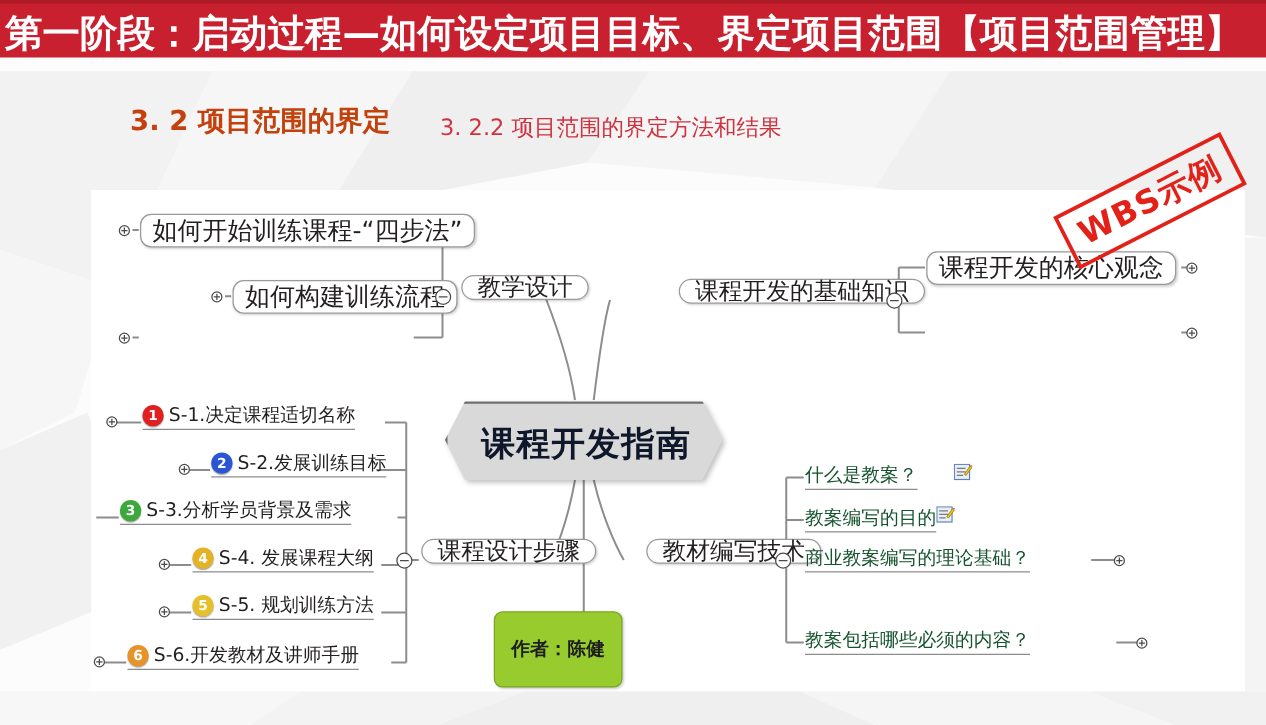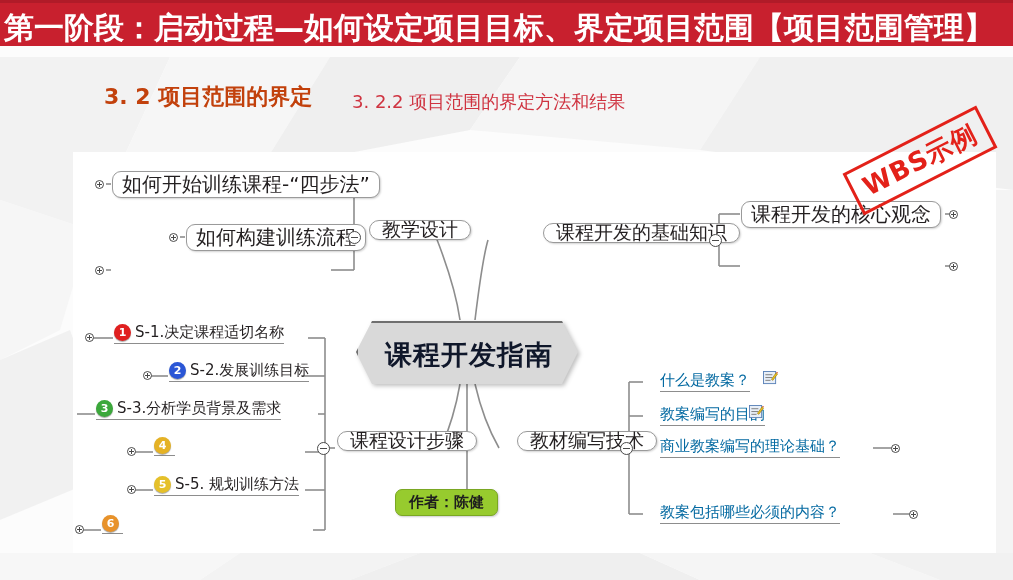--- a/index.html
+++ b/index.html
@@ -50,25 +50,24 @@
     color:#231f20;white-space:nowrap;
     display:flex;align-items:center;justify-content:center;
     font-family:"DejaVu Sans","Liberation Sans",sans-serif;
     box-shadow:1px 1px 2px rgba(0,0,0,.18);
     z-index:4;
   }
   .n-lvl3{font-size:20px;padding:0 9px;height:27px;}
   .n-lvl2{font-size:19px;padding:0 12px;height:20px;border-radius:11px;border-width:1.6px;}
   
   .uitem{
-    position:absolute;white-space:nowrap;color:#0369a1;
+    position:absolute;white-space:nowrap;color:#14532d;
     font-size:15px;border-bottom:1.6px solid #8d8d8d;
     padding-bottom:1px;z-index:4;
     font-family:"DejaVu Sans","Liberation Sans",sans-serif;
-    margin-left:16px;
   }
   
   .numitem{
     position:absolute;white-space:nowrap;color:#231f20;
     font-size:15px;z-index:4;display:flex;align-items:center;
     border-bottom:1.6px solid #8d8d8d;padding-bottom:1px;
     font-family:"DejaVu Sans","Liberation Sans",sans-serif;
   }
   .badge{
     display:inline-flex;align-items:center;justify-content:center;
@@ -87,21 +86,21 @@
     display:flex;align-items:center;justify-content:center;
     color:#0f172a;font-size:27px;font-weight:bold;letter-spacing:1px;
     font-family:"DejaVu Sans","Liberation Sans",sans-serif;
   }
   #centerwrap{position:absolute;z-index:4;filter:drop-shadow(2px 2px 2px rgba(0,0,0,.25));}
   
   #author{
     position:absolute;z-index:4;
     background:#97cb2e;border:1.4px solid #7aa723;border-radius:7px;
     color:#1e1e1e;font-size:15px;font-weight:bold;
-    padding:3px 13px;white-space:nowrap;
+    padding:20px 13px;white-space:nowrap;
     font-family:"DejaVu Sans","Liberation Sans",sans-serif;
     box-shadow:1px 1px 2px rgba(0,0,0,.2);
   }
   
   .tog{
     position:absolute;width:13px;height:13px;border-radius:50%;
     border:1.4px solid #4a4a4a;background:#fff;z-index:5;
     box-sizing:border-box;
   }
   .tog:before{content:"";position:absolute;left:2px;top:4.8px;width:7px;height:1.4px;background:#4a4a4a;}
@@ -247,31 +246,33 @@
   </div>
   <div class="tog small plus" style="left:70px;top:219px;"></div>
 
   <div class="numitem" style="left:23px;top:247px;">
     <span class="badge" style="background:#3ba83b;">3</span>
     <span>S-3.分析学员背景及需求</span>
   </div>
 
   <div class="numitem" style="left:81px;top:285px;">
     <span class="badge" style="background:#e5b225;">4</span>
+    <span>S-4. 发展课程大纲</span>
   </div>
   <div class="tog small plus" style="left:54px;top:295px;"></div>
 
   <div class="numitem" style="left:81px;top:323px;">
     <span class="badge" style="background:#e5c02a;">5</span>
     <span>S-5. 规划训练方法</span>
   </div>
   <div class="tog small plus" style="left:54px;top:333px;"></div>
 
   <div class="numitem" style="left:29px;top:363px;">
     <span class="badge" style="background:#e8922a;">6</span>
+    <span>S-6.开发教材及讲师手册</span>
   </div>
   <div class="tog small plus" style="left:2px;top:373px;"></div>
 
   <div class="node n-lvl2" style="left:444px;top:279px;">教材编写技术</div>
   <div class="tog" style="left:547px;top:290px;"></div>
 
   <div class="uitem" style="left:571px;top:219px;">什么是教案？</div>
   <svg class="noteicon" style="left:690px;top:219px;" viewBox="0 0 16 15">
     <rect x="0.5" y="0.5" width="13" height="13" fill="#e8eff8" stroke="#5b82b8" stroke-width="1"></rect>
     <line x1="2.5" y1="4" x2="10" y2="4" stroke="#7a7a7a" stroke-width="1"></line>

